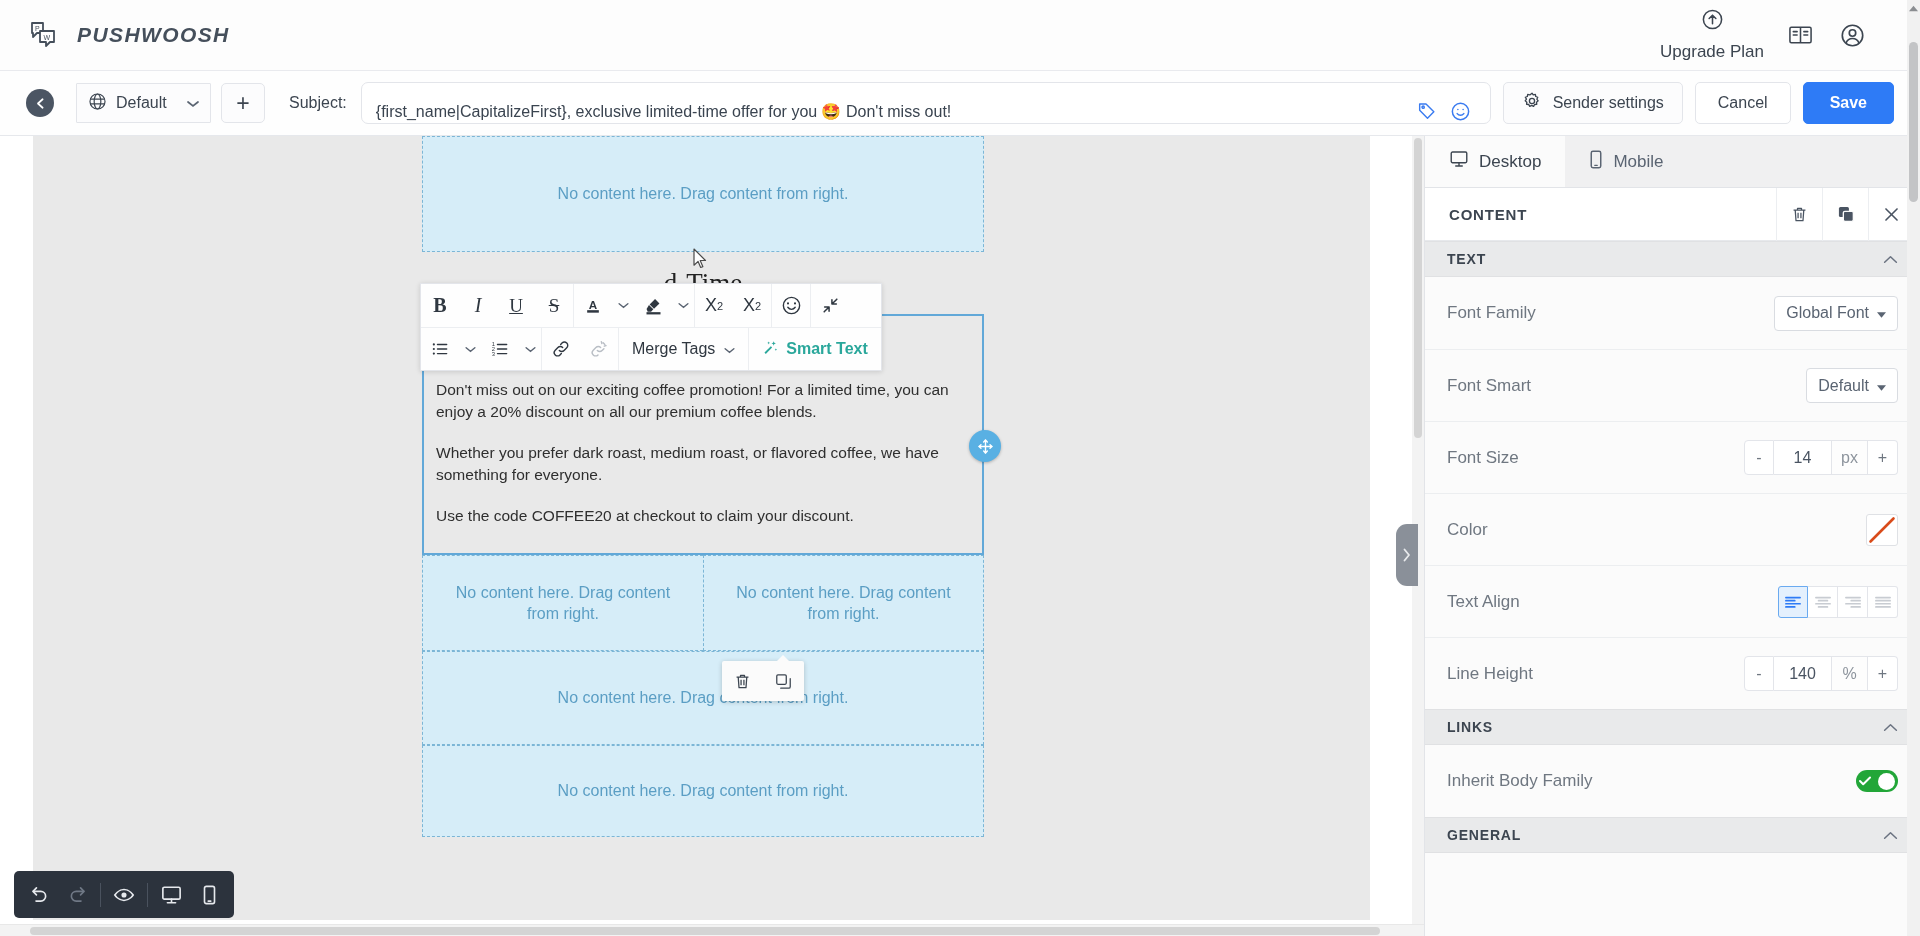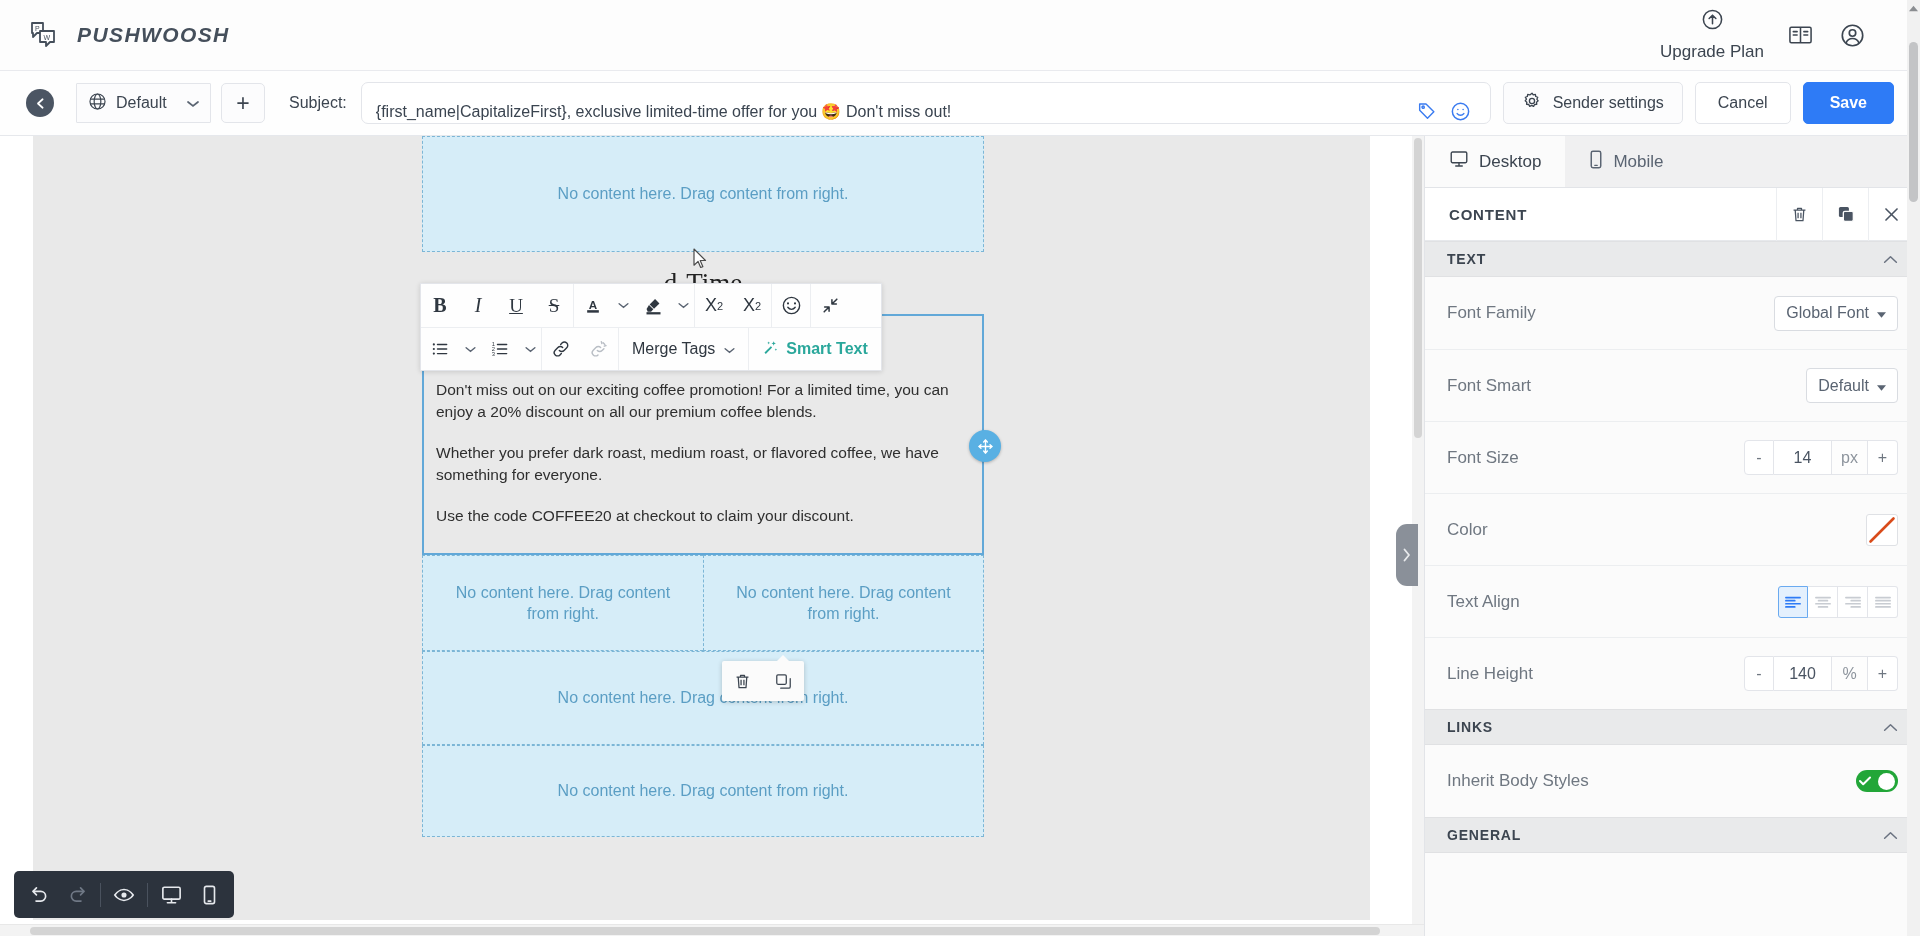--- a/index.html
+++ b/index.html
@@ -811,21 +811,21 @@
     <div class="section-head">
       <span class="st">LINKS</span>
       <span class="chev">
         <svg width="15" height="9" viewBox="0 0 16 10">
             <path d="M1.5 8L8 2l6.5 6" fill="none" stroke="#6a7280" stroke-width="1.7" stroke-linecap="round" stroke-linejoin="round"></path>
           </svg>
       </span>
     </div>
 
     <div class="prop-row">
-      <span class="prop-label">Inherit Body Styles</span>
+      <span class="prop-label">Inherit Body Family</span>
       <span class="prop-ctl">
         <span class="toggle">
           <span>
             <svg width="12" height="10" viewBox="0 0 12 10">
                 <path d="M1 5l3.2 3.3L11 1.5" fill="none" stroke="#fff" stroke-width="2" stroke-linecap="round" stroke-linejoin="round"></path>
               </svg>
           </span>
           <span class="knob"></span>
         </span>
       </span>

